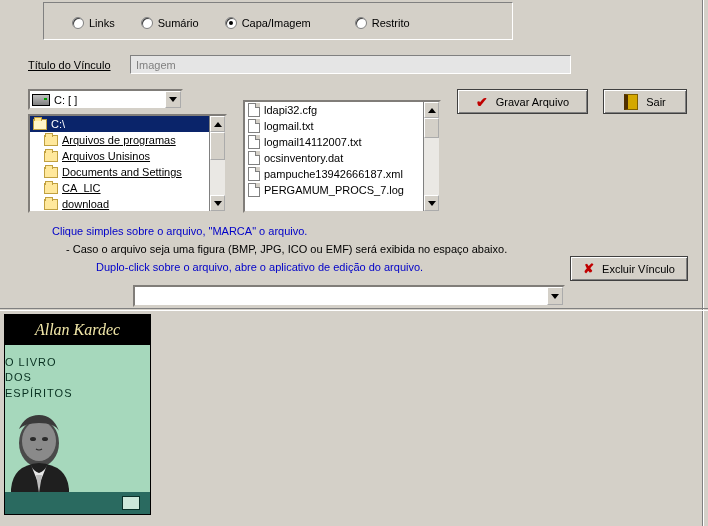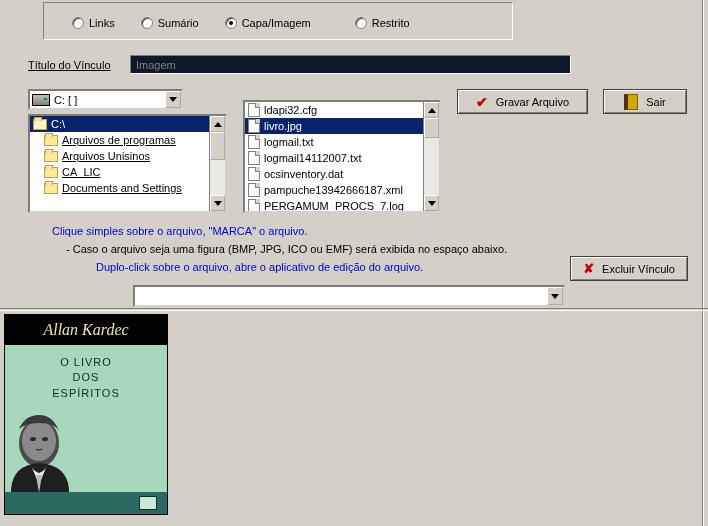--- a/index.html
+++ b/index.html
@@ -31,21 +31,21 @@
   width: 12px; height: 12px; border-radius: 50%;
   background: #fff; border: 1px solid #808080;
   box-shadow: inset 1px 1px 0 #404040;
   display: flex; align-items: center; justify-content: center;
 }
 .radio-dot { width: 4px; height: 4px; background: #000; border-radius: 50%; }
 .label-titulo { position: absolute; top: 59px; left: 28px; text-decoration: underline; }
 .input-titulo {
   position: absolute; top: 55px; left: 130px; width: 441px; height: 19px;
   border: 1px solid #808080; border-right-color:#fff; border-bottom-color:#fff;
-  background: #0f172a; color: #808080; padding: 2px 5px; font-family: inherit; font-size: 11px;
+  background: #e5e5e5; color: #808080; padding: 2px 5px; font-family: inherit; font-size: 11px;
 }
 .drive-combo {
   position: absolute; top: 89px; left: 28px; width: 155px; height: 21px;
   background: #fff; border: 2px inset #d4d0c8; display: flex; align-items: center;
 }
 .drive-icon-disk {
   width: 18px; height: 12px; margin: 0 4px 0 2px;
   background: linear-gradient(#c0c0c0,#808080);
   border: 1px solid #000; position: relative;
 }
@@ -106,26 +106,26 @@
   position:absolute; top:285px; left:133px; width:432px; height:22px;
   background:#fff; border:2px inset #d4d0c8; display:flex;
 }
 .combo-vinc .drive-text{ flex:1; }
 .preview-area {
   position:absolute; top:308px; left:0; width:708px; height:218px;
   border-top:1px solid #808080;
 }
 .preview-area::before { content:""; position:absolute; top:1px; left:0; right:0; height:1px; background:#fff; }
 .book {
-  position:absolute; top:314px; left:4px; width:164px; height:201px;
+  position:absolute; top:314px; left:4px; width:147px; height:201px;
   background:#1d4ed8; border:1px solid #000;
 }
 .book-top { height:30px; background:#000; color:#f0e6a8; font-family:"Times New Roman",serif; font-style:italic; font-size:16px; text-align:center; line-height:30px; }
 .book-body { position:absolute; top:30px; bottom:0; left:0; right:0; background:#a6d8bc; }
-.book-title { text-align:center; font-size:11px; letter-spacing:1px; color:#083020; padding-top:10px; line-height:1.4; }
+.book-title { font-size:11px; letter-spacing:1px; color:#083020; padding-top:10px; line-height:1.4; }
 .portrait {
   position:absolute; left:0; bottom:0; width:80px; height:115px;
 }
 .portrait svg { width:100%; height:100%; }
 .book-strip { position:absolute; bottom:0; left:0; right:0; height:22px; background:#2a6a60; display:flex; align-items:center; justify-content:flex-end; padding-right:10px; }
 .strip-box { width:18px; height:14px; background:#cde8da; border:1px solid #0a3028; }
 .right-rail { position:absolute; top:0; right:4px; width:2px; height:526px; border-left:1px solid #808080; border-right:1px solid #fff; }
 </style>
 </head>
 <body>
@@ -173,49 +173,49 @@
     <div class="list-row indent1">
       <span class="folder-icon"></span>
       <span>Arquivos de programas</span>
     </div>
     <div class="list-row indent1">
       <span class="folder-icon"></span>
       <span>Arquivos Unisinos</span>
     </div>
     <div class="list-row indent1">
       <span class="folder-icon"></span>
+      <span>Documents and Settings</span>
+    </div>
+    <div class="list-row indent1">
+      <span class="folder-icon"></span>
       <span>CA_LIC</span>
     </div>
     <div class="list-row indent1">
       <span class="folder-icon"></span>
-      <span>Documents and Settings</span>
+      <span>download</span>
     </div>
   </div>
   <div class="vscroll">
     <div class="vbtn">
         <span class="tri-up"></span>
       </div>
     <div class="vtrack">
         <div class="vthumb" style="top:0;height:28px"></div>
       </div>
     <div class="vbtn">
         <span class="tri-down"></span>
       </div>
   </div>
 </div>
 
 <div class="file-list">
   <div class="list-inner">
     <div class="list-row">
       <span class="file-icon"></span>
       <span>ldapi32.cfg</span>
-    </div>
-    <div class="list-row sel">
-      <span class="file-icon"></span>
-      <span>livro.jpg</span>
     </div>
     <div class="list-row">
       <span class="file-icon"></span>
       <span>logmail.txt</span>
     </div>
     <div class="list-row">
       <span class="file-icon"></span>
       <span>logmail14112007.txt</span>
     </div>
     <div class="list-row">

